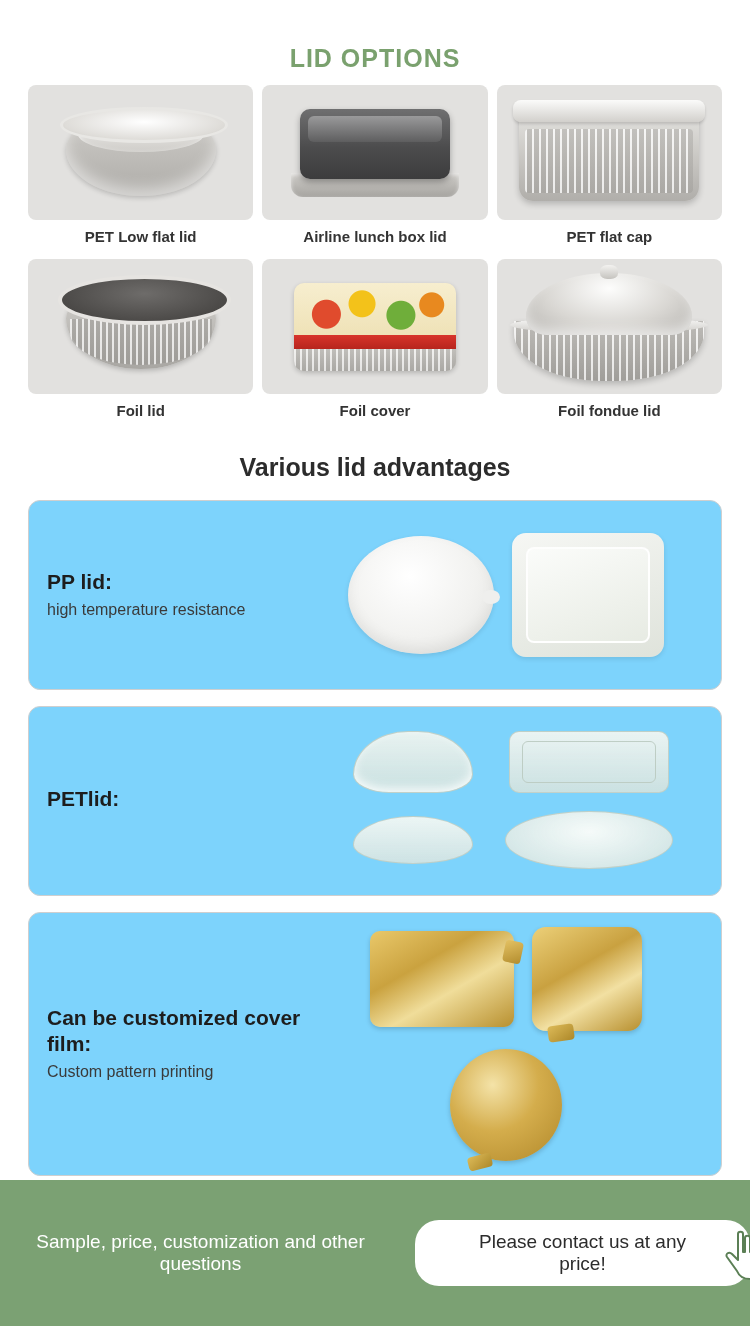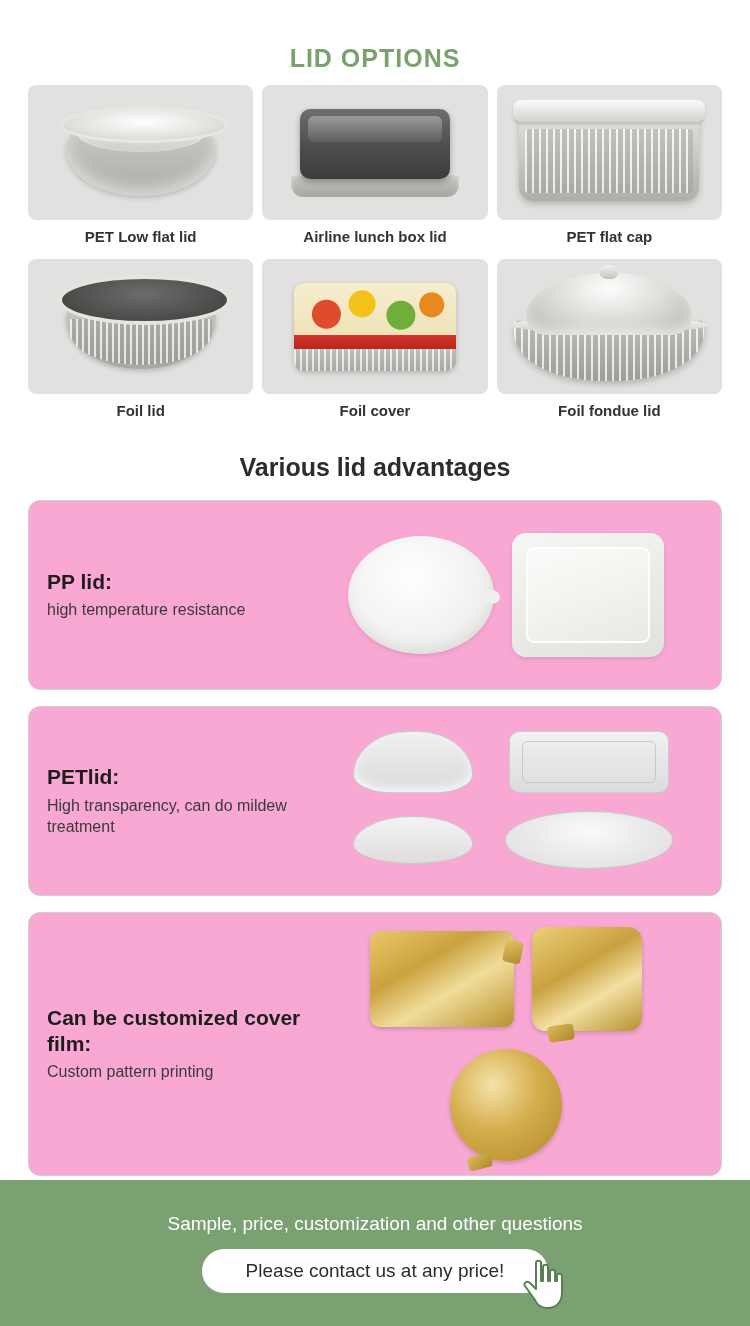--- a/index.html
+++ b/index.html
@@ -219,21 +219,21 @@
     font-weight: bold;
     color: #2c2c2c;
     padding: 24px 0 18px;
   }
 
   
   .card {
     margin: 0 28px 16px;
     border: 1px solid #cfcfcf;
     border-radius: 12px;
-    background: #f9a8d4;
+    background: #7dd3fc;
     display: flex;
     align-items: center;
     padding: 14px 18px;
     min-height: 190px;
   }
   .card-text { width: 262px; flex: 0 0 262px; }
   .card-title {
     font-size: 21px;
     font-weight: bold;
     color: #1d1d1d;
@@ -372,21 +372,20 @@
     transform: rotate(-14deg);
   }
 
   
   .footer {
     position: absolute;
     left: 0; right: 0; bottom: 0;
     height: 146px;
     background: #7ba173;
     display: flex;
-    flex-direction: column;
     align-items: center;
     justify-content: center;
     gap: 14px;
   }
   .footer-text {
     color: #ffffff;
     font-size: 19px;
     text-align: center;
   }
   .contact-wrap { position: relative; }
@@ -486,21 +485,20 @@
   </div>
   <div class="card-art">
     <div class="pp-round"></div>
     <div class="pp-rect"></div>
   </div>
 </div>
 
 <div class="card">
   <div class="card-text">
     <div class="card-title">PETlid:</div>
-    <div class="card-desc">High transparency, can do mildew treatment</div>
   </div>
   <div class="card-art">
     <div class="pet-grid">
       <div class="pet-dome"></div>
       <div class="pet-tray"></div>
       <div class="pet-shallow"></div>
       <div class="pet-oval"></div>
     </div>
   </div>
 </div>

